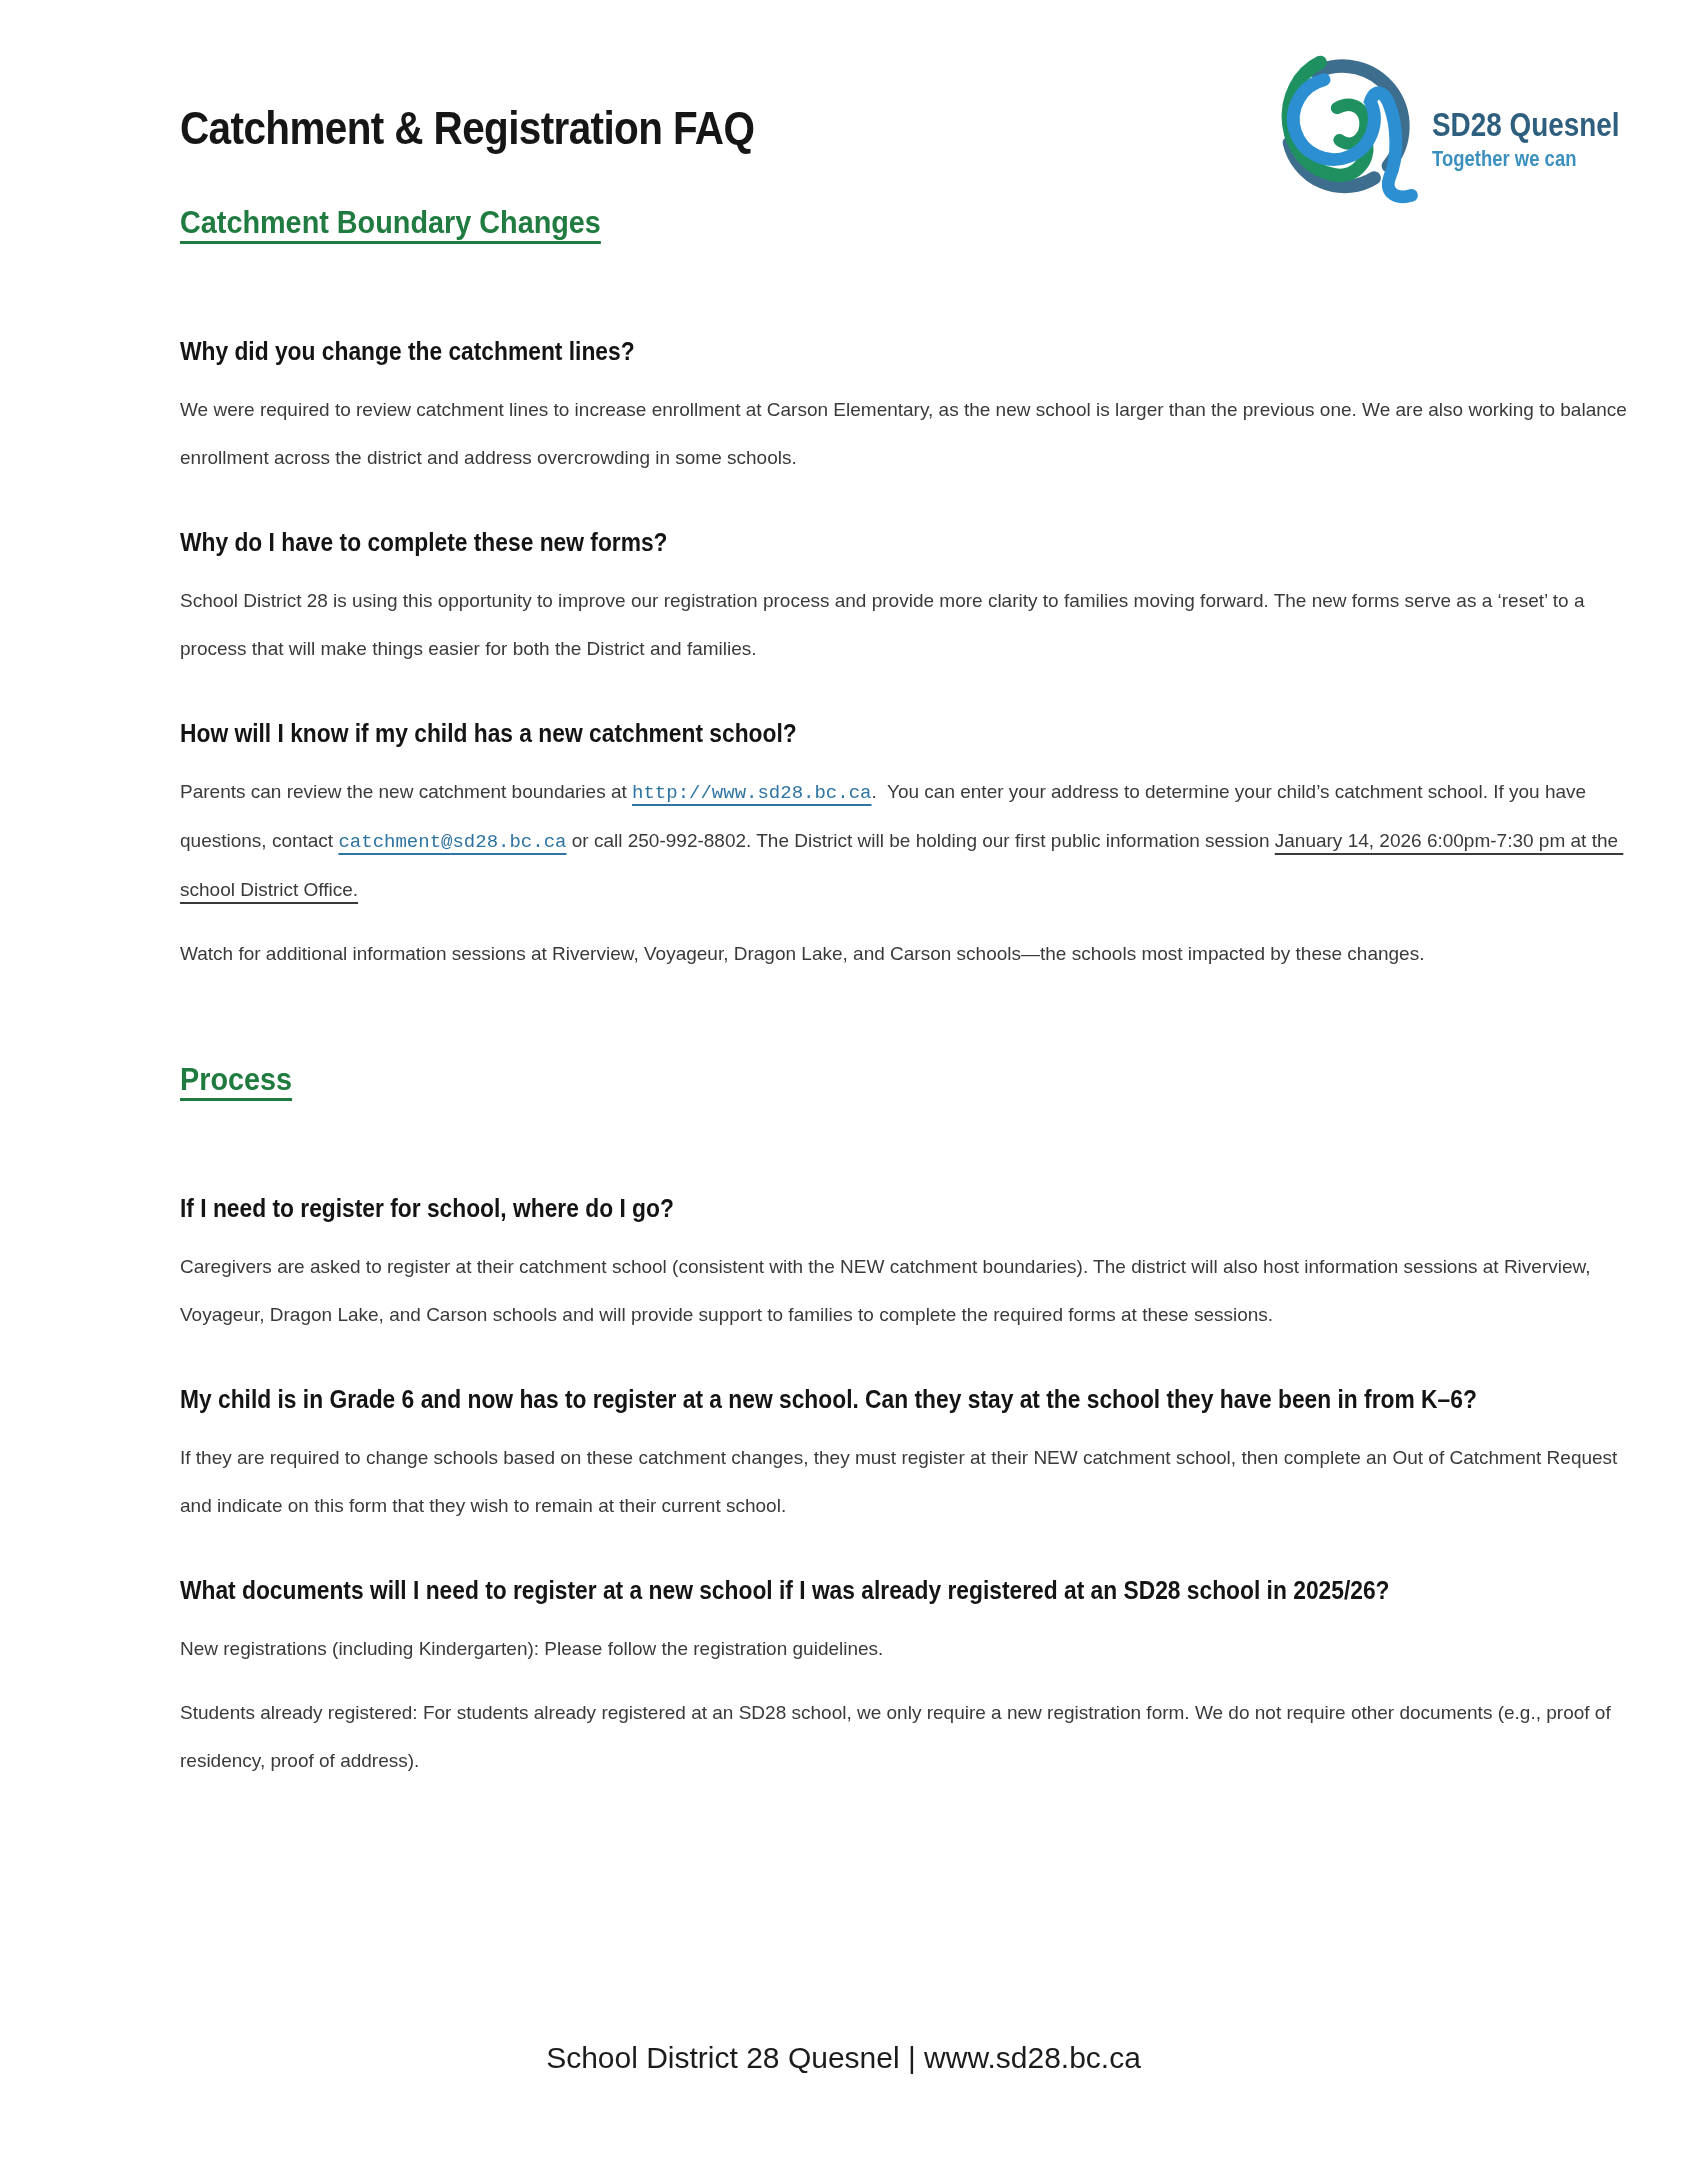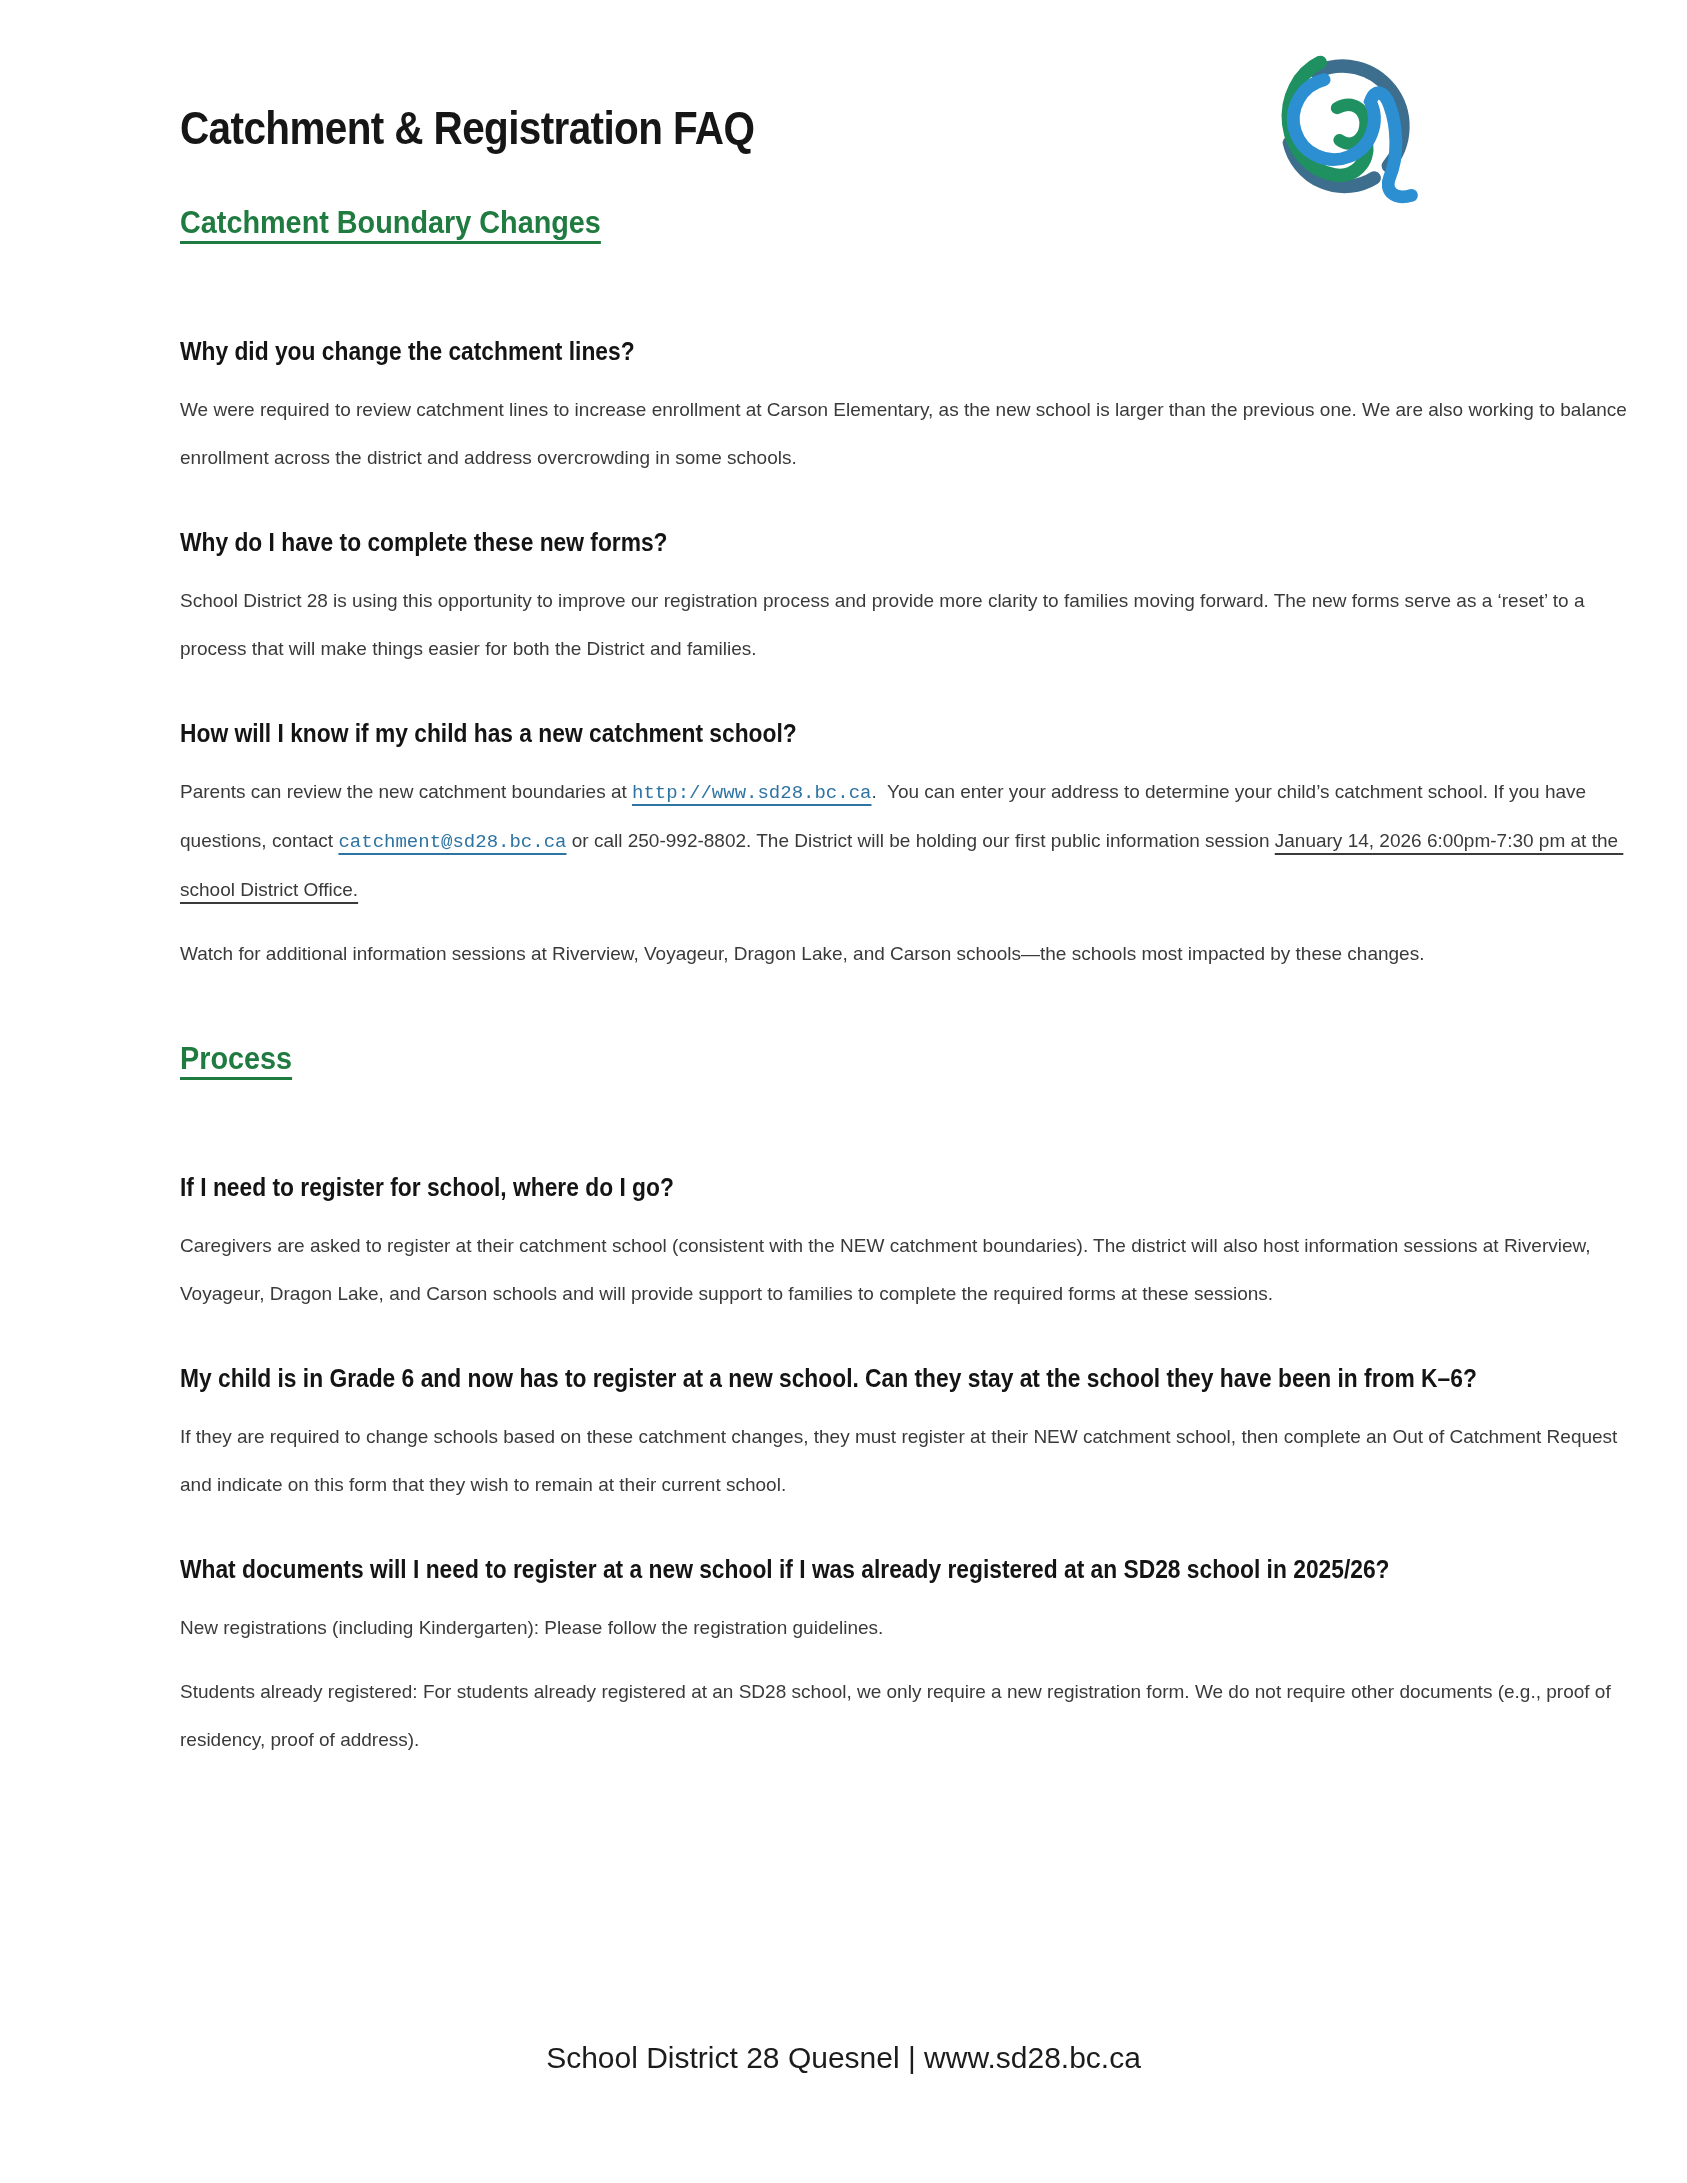--- a/index.html
+++ b/index.html
@@ -44,21 +44,21 @@
   .logo-tagline {
     font-size:22px; font-weight:600;
     color:#3c90bf;
     white-space:nowrap;
     transform:scaleX(0.84);
     transform-origin:0 0;
     margin-top:5.3px;
     line-height:24px;
   }
   .section-1 { margin-top:46px; }
-  .section-2 { margin-top:61px; }
+  .section-2 { margin-top:82px; }
   .sec-heading {
     display:inline-block;
     font-size:32px;
     font-weight:700;
     color:#1f7b3f;
     text-decoration:underline;
     text-decoration-thickness:2.6px;
     text-underline-offset:8px;
     white-space:nowrap;
     transform:scaleX(0.9);
@@ -117,20 +117,24 @@
       <path d="M 80 40 A 94 94 0 0 1 192 186" stroke="#3e6e8e" stroke-width="21" stroke-linecap="round" fill="none"></path>
 
       <path d="M 38 150 A 88 88 0 0 0 170 205" stroke="#3e6e8e" stroke-width="21" stroke-linecap="round" fill="none"></path>
 
       <path d="M 86 25 A 84 92 0 0 0 108 200 A 42 42 0 0 0 158 152" stroke="#1f9161" stroke-width="21" stroke-linecap="round" fill="none"></path>
 
       <path d="M 112 96 C 138 82 160 100 156 126 C 153 148 132 158 116 146" stroke="#1f9161" stroke-width="19" stroke-linecap="round" fill="none"></path>
 
       <path d="M 92 52 A 63 63 0 1 0 164 86 C 172 64 186 70 194 92 C 206 124 208 172 194 204 C 186 224 200 240 228 232" stroke="#2b8fd2" stroke-width="20" stroke-linecap="round" fill="none"></path>
     </svg>
+    <div class="logo-text">
+      <div class="logo-wordmark">SD28 Quesnel</div>
+      <div class="logo-tagline">Together we can</div>
+    </div>
   </div>
 
   <div class="content">
 
     <div class="doc-title">Catchment &amp; Registration FAQ</div>
 
     <div class="section section-1">
       <span class="sec-heading">Catchment Boundary Changes</span>
 
       <div class="qa">

